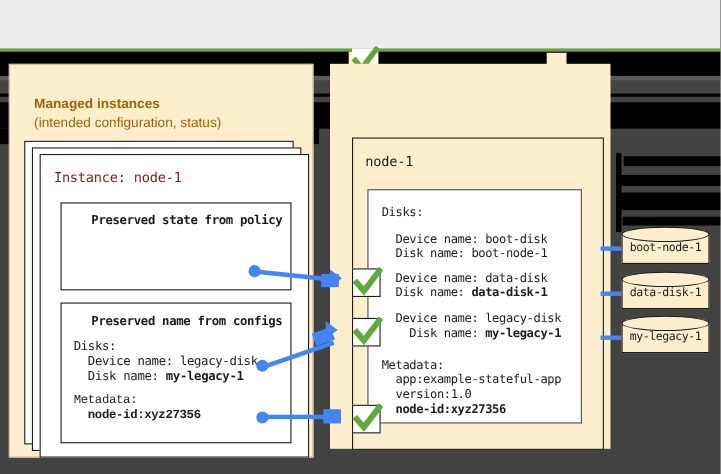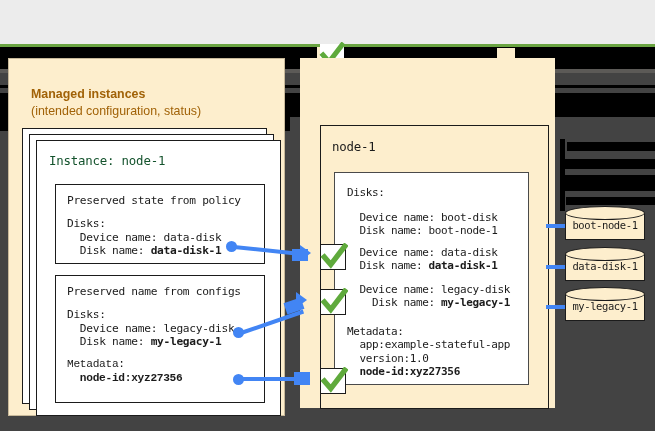--- a/index.html
+++ b/index.html
@@ -64,30 +64,30 @@
     position:absolute;left:29px;top:134px;width:245px;height:276px;
     background:#ffffff;border:1px solid #1b1b1b;box-sizing:border-box;
   }
   .card-front{
     position:absolute;left:36px;top:140px;width:245px;height:276px;
     background:#ffffff;border:1px solid #1b1b1b;box-sizing:border-box;
     overflow:hidden;
   }
   .mono{font-family:"DejaVu Sans Mono","Liberation Mono",monospace;}
   .instance-label{
-    position:absolute;left:12px;top:12px;font-size:12.4px;color:#14532d;
+    position:absolute;left:12px;top:12px;font-size:12.4px;color:#7f1d1d;
     letter-spacing:-0.2px;
   }
 
   .sub-box{
     position:absolute;left:18px;width:210px;
     background:#ffffff;border:1px solid #1b1b1b;box-sizing:border-box;
   }
   .sub-box .hd{
-    position:absolute;left:11px;top:9px;font-size:11.2px;font-weight:normal;
+    position:absolute;left:27px;top:9px;font-size:11.2px;font-weight:bold;
     color:#1b1b1b;letter-spacing:-0.3px;white-space:nowrap;
   }
   .sub-box .body{
     position:absolute;left:11px;font-size:11.2px;line-height:13.6px;
     color:#1b1b1b;letter-spacing:-0.3px;white-space:pre;
   }
   .sub-box .body b{font-weight:bold;}
 
   
   .panel-right{
@@ -195,23 +195,20 @@
   </div>
 
   <div class="card-back2"></div>
   <div class="card-back1"></div>
 
   <div class="card-front">
     <div class="instance-label mono">Instance: node-1</div>
 
     <div class="sub-box" style="top:43px;height:80px;">
       <div class="hd mono">Preserved state from policy</div>
-      <div class="body mono" style="top:32px;"><span>Disks:</span>
-<span>  Device name: data-disk</span>
-<span>  Disk name: </span><b>data-disk-1</b></div>
     </div>
 
     <div class="sub-box" style="top:134px;height:128px;">
       <div class="hd mono">Preserved name from configs</div>
       <div class="body mono" style="top:32px;"><span>Disks:</span>
 <span>  Device name: legacy-disk</span>
 <span>  Disk name: </span><b>my-legacy-1</b></div>
       <div class="body mono" style="top:82px;font-family:Liberation Mono, monospace;"><span>Metadata:</span>
 <b>  node-id:xyz27356</b></div>
     </div>

